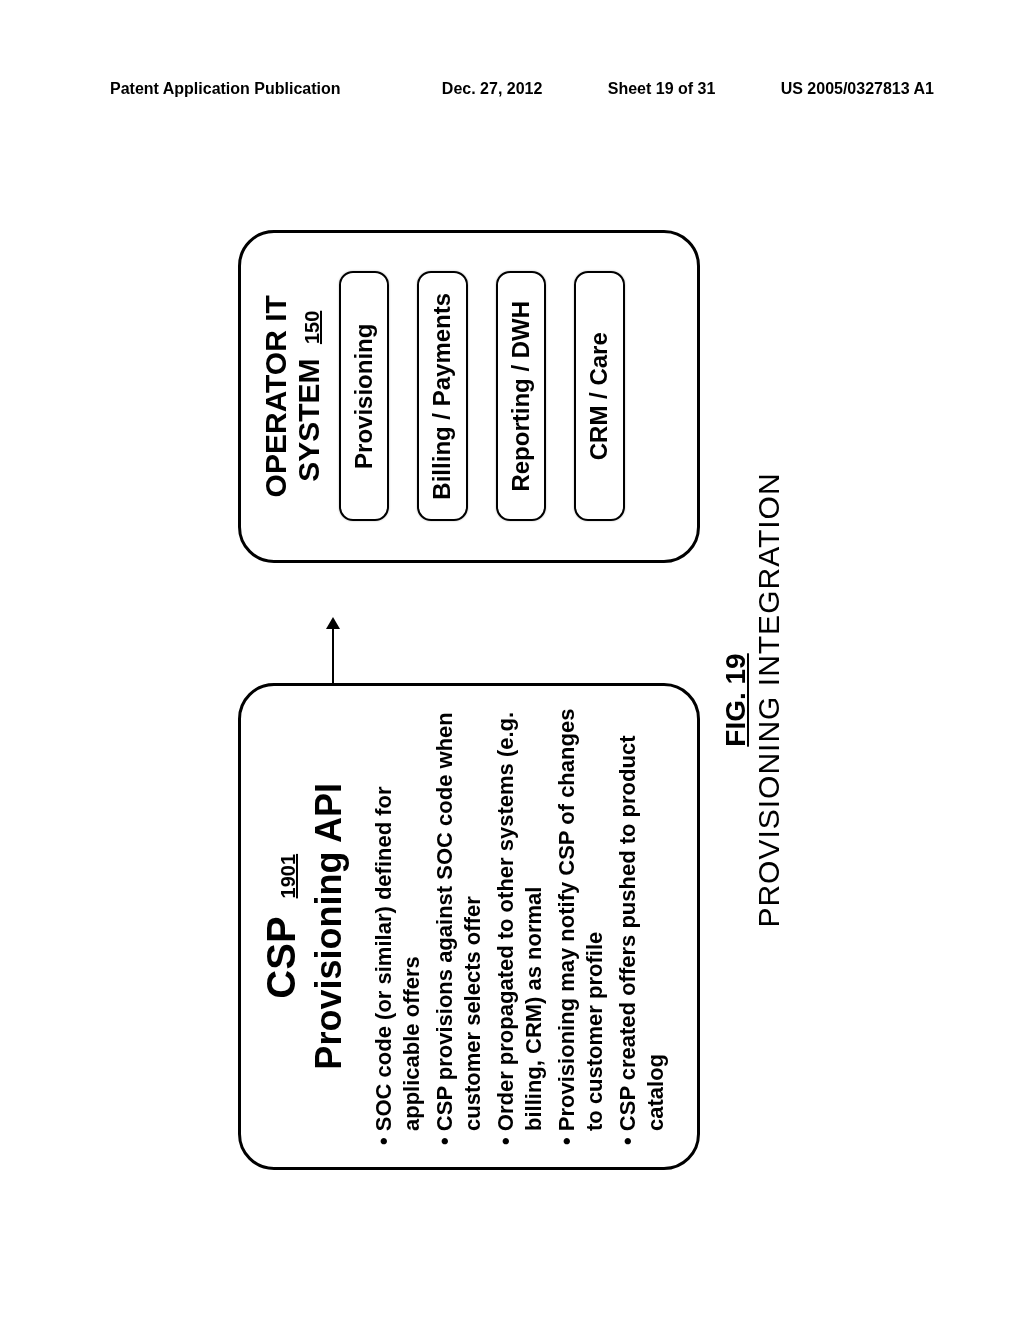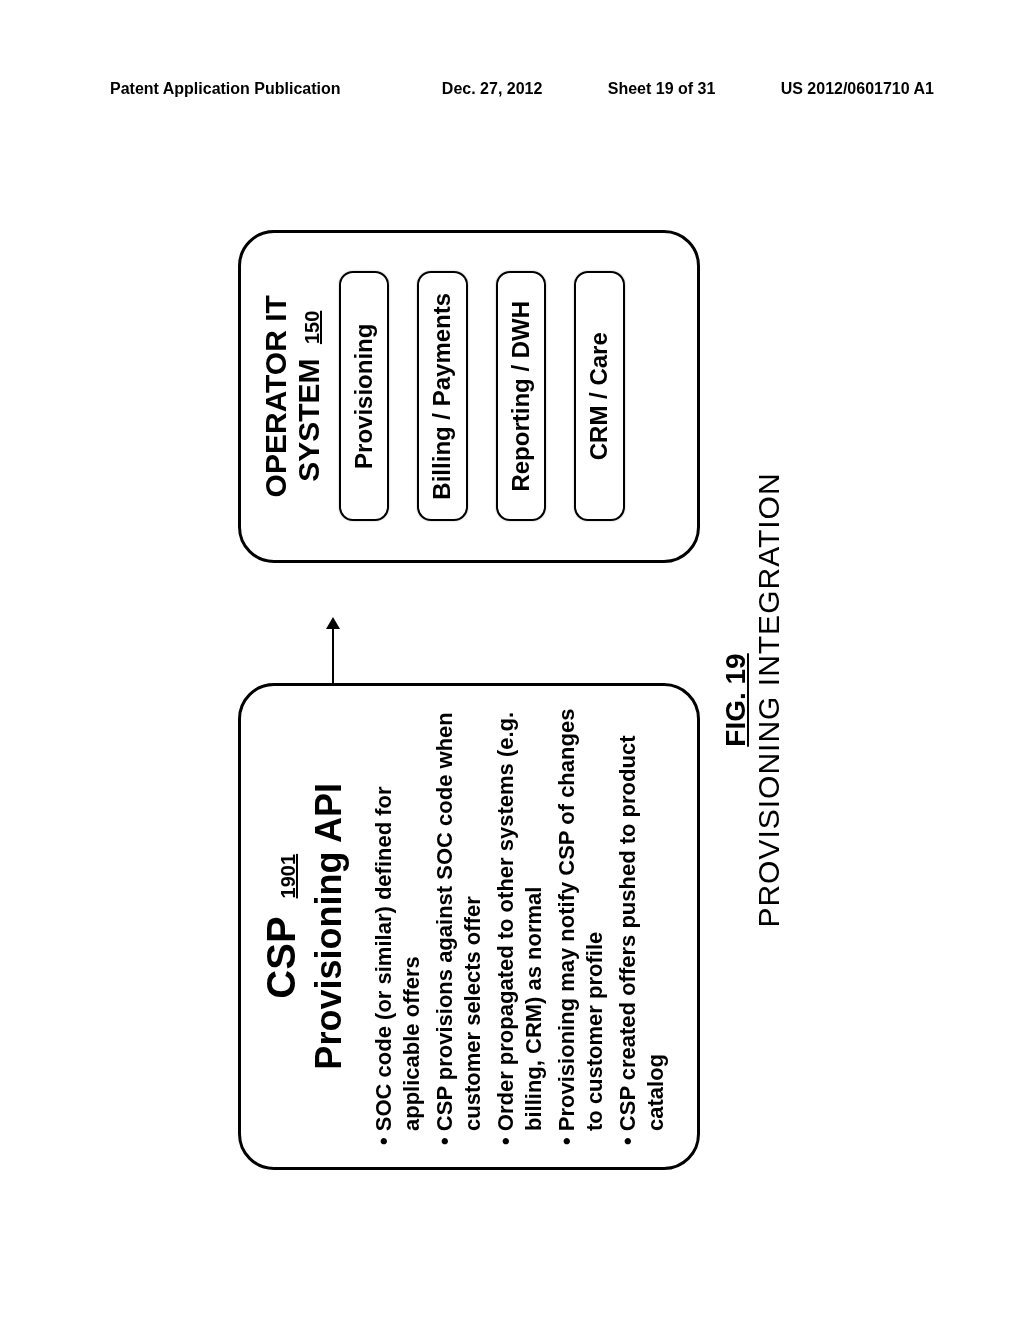--- a/index.html
+++ b/index.html
@@ -167,21 +167,21 @@
   }
 </style>
 </head>
 <body>
 
 <div class="page">
   <div class="header">
     <span>Patent Application Publication</span>
     <span class="date">Dec. 27, 2012</span>
     <span>Sheet 19 of 31</span>
-    <span>US 2012/0601710 A1</span>
+    <span>US 2005/0327813 A1</span>
   </div>
 
   <div class="rotated-wrap">
     <div class="diagram">
       <div class="boxrow">
 
         <div class="panel csp">
           <div class="csp-title-row">
             <span class="csp-title">CSP</span>
             <span class="csp-refnum">1901</span>

